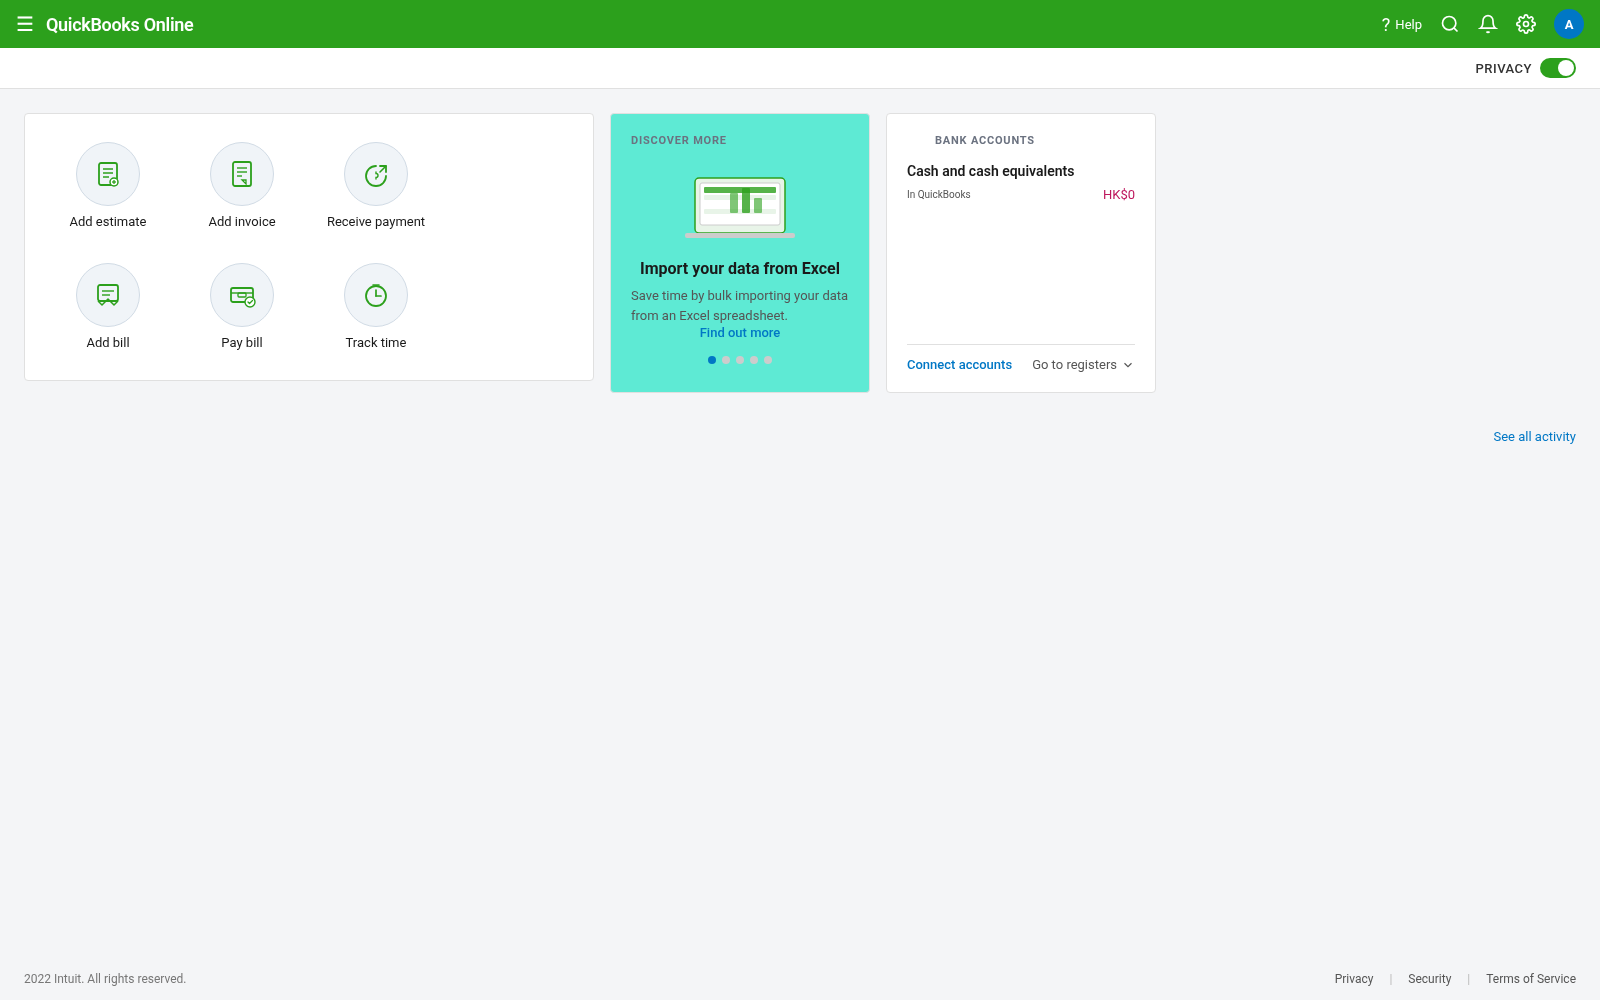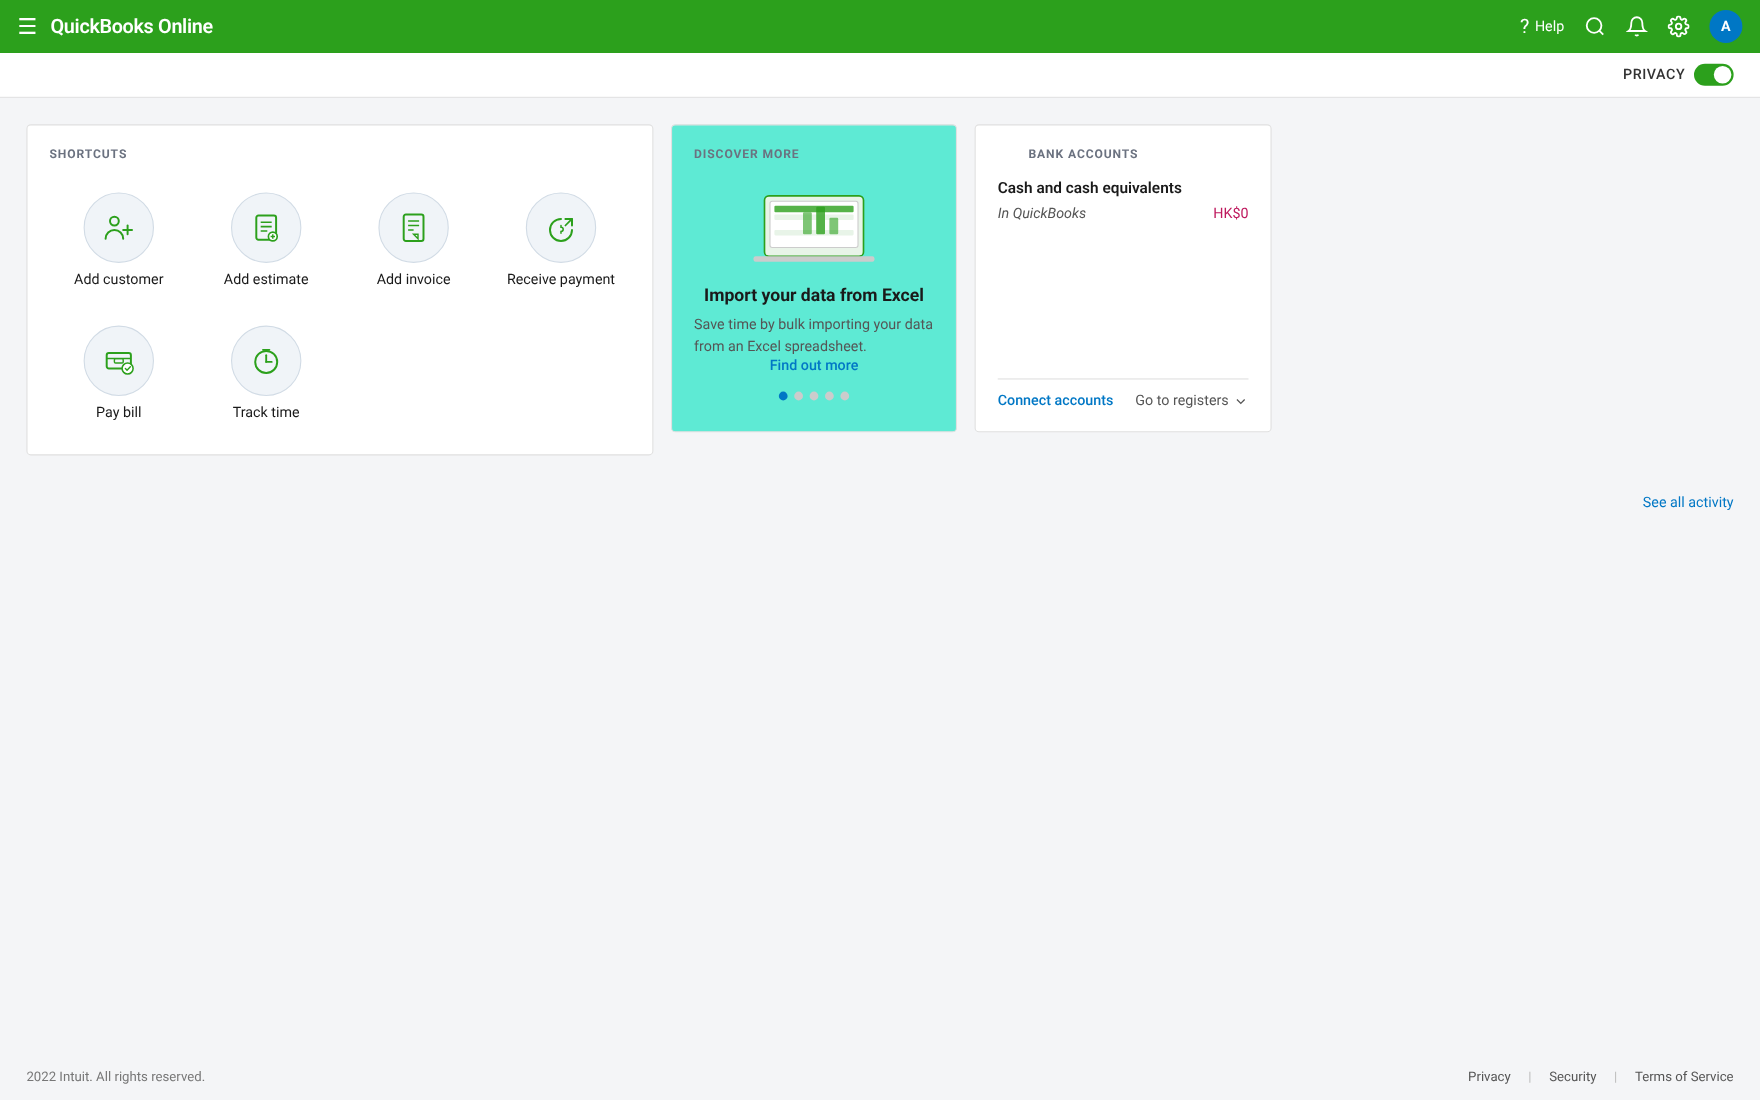--- a/index.html
+++ b/index.html
@@ -78,21 +78,21 @@
 
     
     .bank-card {
       background: #fff; border: 1px solid #e0e0e0; border-radius: 4px;
       padding: 20px; flex: 0 0 270px; min-height: 280px;
       display: flex; flex-direction: column;
     }
     .bank-title { font-size: 11px; font-weight: 700; color: #6b7280; letter-spacing: 0.8px; text-transform: uppercase; margin-bottom: 16px; padding-left: 28px; }
     .bank-section-label { font-size: 14px; font-weight: 600; color: #1a1a1a; margin-bottom: 4px; }
     .bank-row { display: flex; justify-content: space-between; align-items: center; }
-    .bank-sub { font-size: 13px; color: #555; font-style: italic; }
+    .bank-sub { font-size: 10px; color: #555; }
     .bank-amount { font-size: 13px; color: #be185d; }
     .bank-footer { margin-top: auto; display: flex; align-items: flex-end; justify-content: space-between; padding-top: 12px; border-top: 1px solid #e0e0e0; }
     .bank-connect { font-size: 13px; color: #0077c5; cursor: pointer; font-weight: 500; }
     .bank-registers { display: flex; align-items: center; gap: 4px; font-size: 13px; color: #555; cursor: pointer; }
 
     
     .activity-bar {
       display: flex; justify-content: flex-end; padding: 12px 24px;
       background: #f4f5f7;
     }
@@ -153,35 +153,23 @@
 <div class="privacy-bar">
   <span class="privacy-label">PRIVACY</span>
   <div class="toggle-track">
     <div class="toggle-thumb"></div>
   </div>
 </div>
 
 <div class="main-content">
 
   <div class="shortcuts-card">
-    <div class="shortcuts-title">SHORTCUTS</div>
 
     <div class="shortcuts-grid">
 
-      <div class="shortcut-item">
-        <div class="shortcut-icon-wrap">
-          <svg viewBox="0 0 32 32" fill="none" xmlns="http://www.w3.org/2000/svg">
-            <circle cx="12" cy="10" r="4" stroke="#2ca01c" stroke-width="1.8" fill="none"></circle>
-            <path d="M4 26c0-4.4 3.6-8 8-8s8 3.6 8 8" stroke="#2ca01c" stroke-width="1.8" fill="none" stroke-linecap="round"></path>
-            <line x1="24" y1="14" x2="24" y2="22" stroke="#2ca01c" stroke-width="1.8" stroke-linecap="round"></line>
-            <line x1="20" y1="18" x2="28" y2="18" stroke="#2ca01c" stroke-width="1.8" stroke-linecap="round"></line>
-          </svg>
-        </div>
-        <span class="shortcut-label">Add customer</span>
-      </div>
 
       <div class="shortcut-item">
         <div class="shortcut-icon-wrap">
           <svg viewBox="0 0 32 32" fill="none">
             <rect x="7" y="5" width="18" height="22" rx="2" stroke="#2ca01c" stroke-width="1.8" fill="none"></rect>
             <line x1="11" y1="11" x2="21" y2="11" stroke="#2ca01c" stroke-width="1.5"></line>
             <line x1="11" y1="15" x2="21" y2="15" stroke="#2ca01c" stroke-width="1.5"></line>
             <line x1="11" y1="19" x2="17" y2="19" stroke="#2ca01c" stroke-width="1.5"></line>
             <circle cx="22" cy="24" r="4" fill="#fff" stroke="#2ca01c" stroke-width="1.5"></circle>
             <line x1="22" y1="22" x2="22" y2="26" stroke="#2ca01c" stroke-width="1.3"></line>
@@ -212,20 +200,31 @@
             <line x1="26" y1="8" x2="20" y2="14" stroke="#2ca01c" stroke-width="1.6" stroke-linecap="round"></line>
             <path d="M16 14v1.5a2 2 0 0 1 0 4v1.5" stroke="#2ca01c" stroke-width="1.4" stroke-linecap="round"></path>
           </svg>
         </div>
         <span class="shortcut-label">Receive payment</span>
       </div>
     </div>
 
     <div class="shortcuts-row2">
 
+      <div class="shortcut-item">
+        <div class="shortcut-icon-wrap">
+          <svg viewBox="0 0 32 32" fill="none">
+            <rect x="6" y="6" width="20" height="16" rx="2" stroke="#2ca01c" stroke-width="1.8" fill="none"></rect>
+            <path d="M6 22 L10 26 L16 20 L22 26 L26 22" stroke="#2ca01c" stroke-width="1.5" fill="none" stroke-linejoin="round"></path>
+            <line x1="10" y1="12" x2="22" y2="12" stroke="#2ca01c" stroke-width="1.4"></line>
+            <line x1="10" y1="16" x2="18" y2="16" stroke="#2ca01c" stroke-width="1.4"></line>
+          </svg>
+        </div>
+        <span class="shortcut-label">Add bill</span>
+      </div>
 
       <div class="shortcut-item">
         <div class="shortcut-icon-wrap">
           <svg viewBox="0 0 32 32" fill="none">
             <rect x="5" y="9" width="22" height="14" rx="2" stroke="#2ca01c" stroke-width="1.8" fill="none"></rect>
             <rect x="12" y="14" width="8" height="4" rx="1" stroke="#2ca01c" stroke-width="1.3" fill="none"></rect>
             <line x1="5" y1="14" x2="27" y2="14" stroke="#2ca01c" stroke-width="1.4"></line>
             <circle cx="24" cy="23" r="5" fill="#fff" stroke="#2ca01c" stroke-width="1.4"></circle>
             <path d="M22 23l1.5 1.5 3-3" stroke="#2ca01c" stroke-width="1.3" stroke-linecap="round" stroke-linejoin="round"></path>
           </svg>

